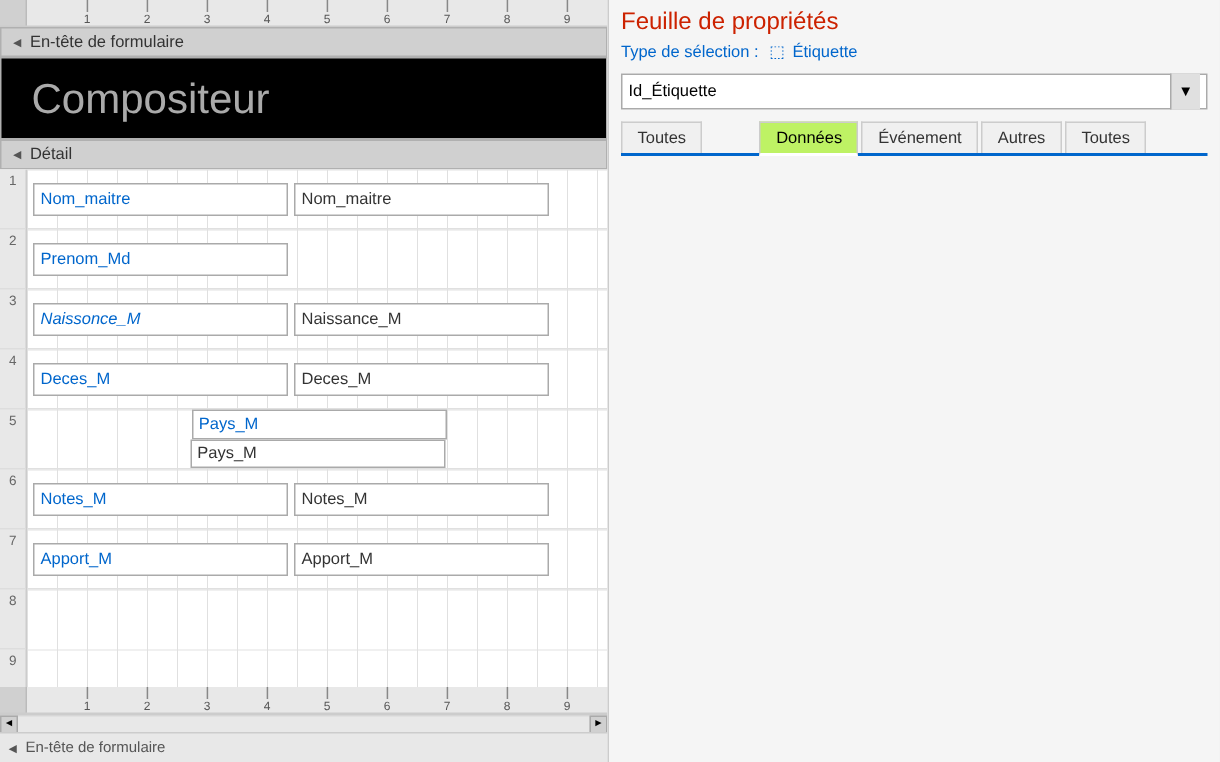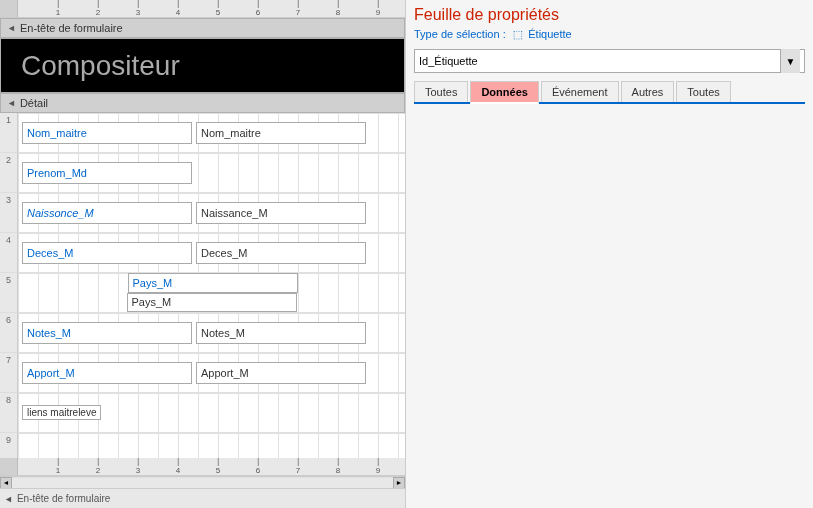--- a/index.html
+++ b/index.html
@@ -270,25 +270,26 @@
       font-size: 11px;
       cursor: pointer;
       border: 1px solid #ccc;
       border-bottom: none;
       background: #f0f0f0;
       color: #333;
       margin-right: 2px;
     }
 
     .props-tab.active {
-      background: #fca5a5;
+      background: #bef264;
       border-bottom: 2px solid white;
       margin-bottom: -2px;
-      font-weight: bold;
+      font-weight: normal;
       color: #000;
+      margin-left: 36px;
     }
 
     .ruler-container {
       height: 18px;
       background: #e8e8e8;
       display: flex;
       overflow: hidden;
       border-bottom: 1px solid #ccc;
     }
 
@@ -465,25 +466,20 @@
 
         <div class="field-row" style="position: relative; z-index: 1;">
           <div class="field-label" style="margin-left: 4px;">
             <span>Apport_M</span>
           </div>
           <div class="field-control">
             <span>Apport_M</span>
           </div>
         </div>
 
-        <div class="field-row" style="position: relative; z-index: 1;">
-          <div style="margin-left: 4px; border: 1px solid #aaa; padding: 1px 4px; background: white; font-size: 10px; color: #333;">
-            <span>liens maitreleve</span>
-          </div>
-        </div>
 
       </div>
     </div>
 
   </div>
 
   <div class="ruler-container">
     <div class="corner-box"></div>
     <div class="ruler-h">
       <div class="ruler-tick ruler-major" style="left: 40px;"><span>1</span></div>

